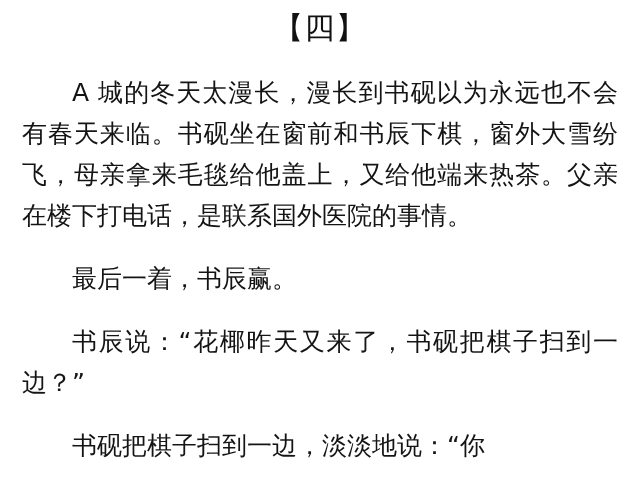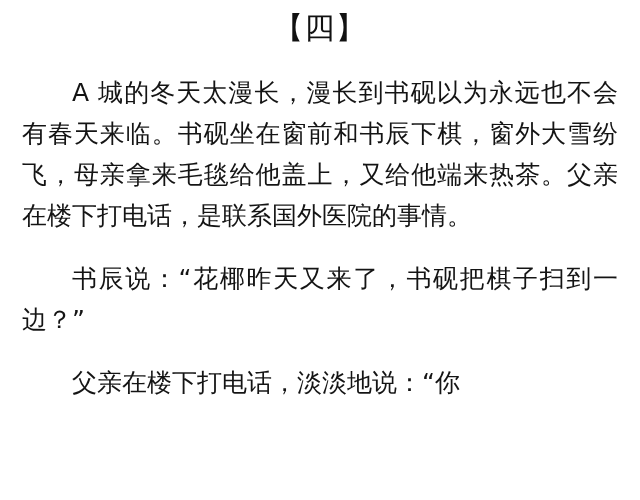--- a/index.html
+++ b/index.html
@@ -52,17 +52,18 @@
 </style>
 </head>
 <body>
 
 <div class="page">
 
   <h1 class="chapter-title">【四】</h1>
 
   <div class="body-text">
     <p class="para first">A 城的冬天太漫长，漫长到书砚以为永远也不会有春天来临。书砚坐在窗前和书辰下棋，窗外大雪纷飞，母亲拿来毛毯给他盖上，又给他端来热茶。父亲在楼下打电话，是联系国外医院的事情。</p>
+    <p class="para">最后一着，书辰赢。</p>
     <p class="para">书辰说：“花椰昨天又来了，书砚把棋子扫到一边？”</p>
-    <p class="para last">父亲在楼下打电话，淡淡地说：“你</p>
+    <p class="para last">书砚把棋子扫到一边，淡淡地说：“你</p>
   </div>
 
 </div>
 
 </body></html>

